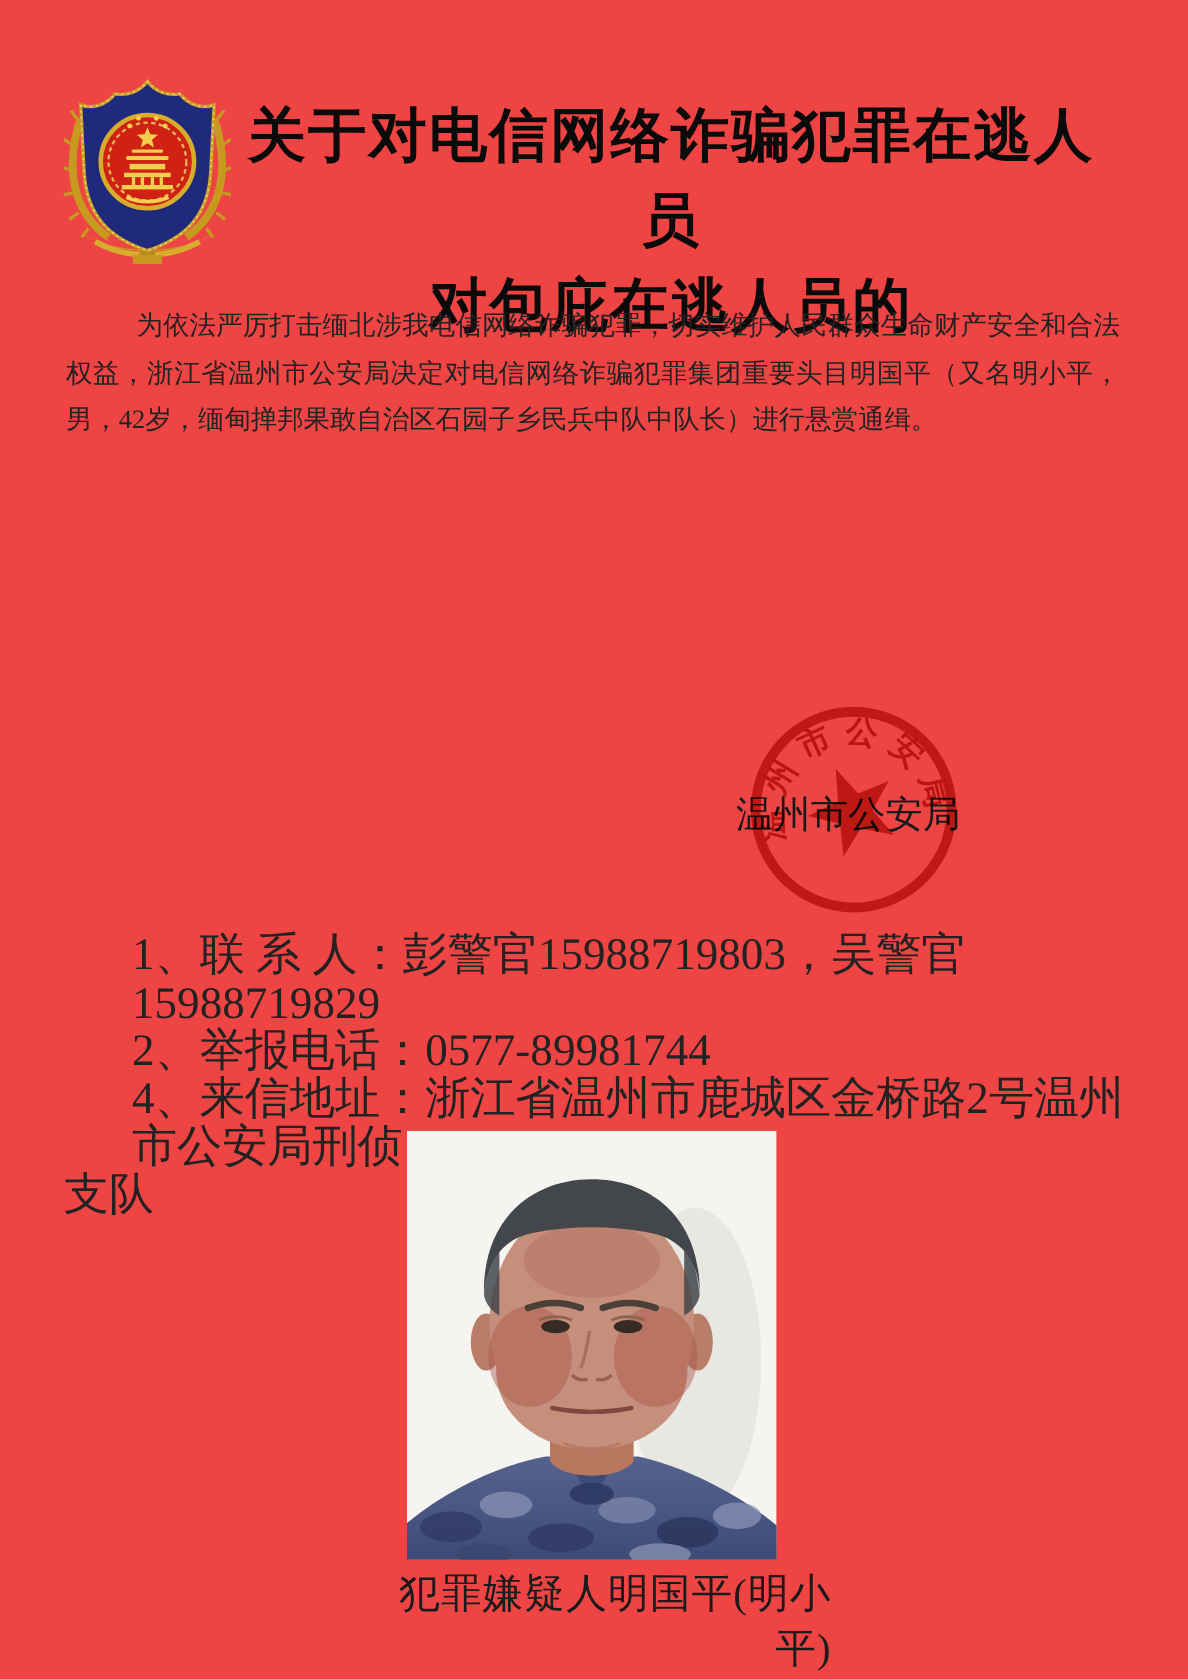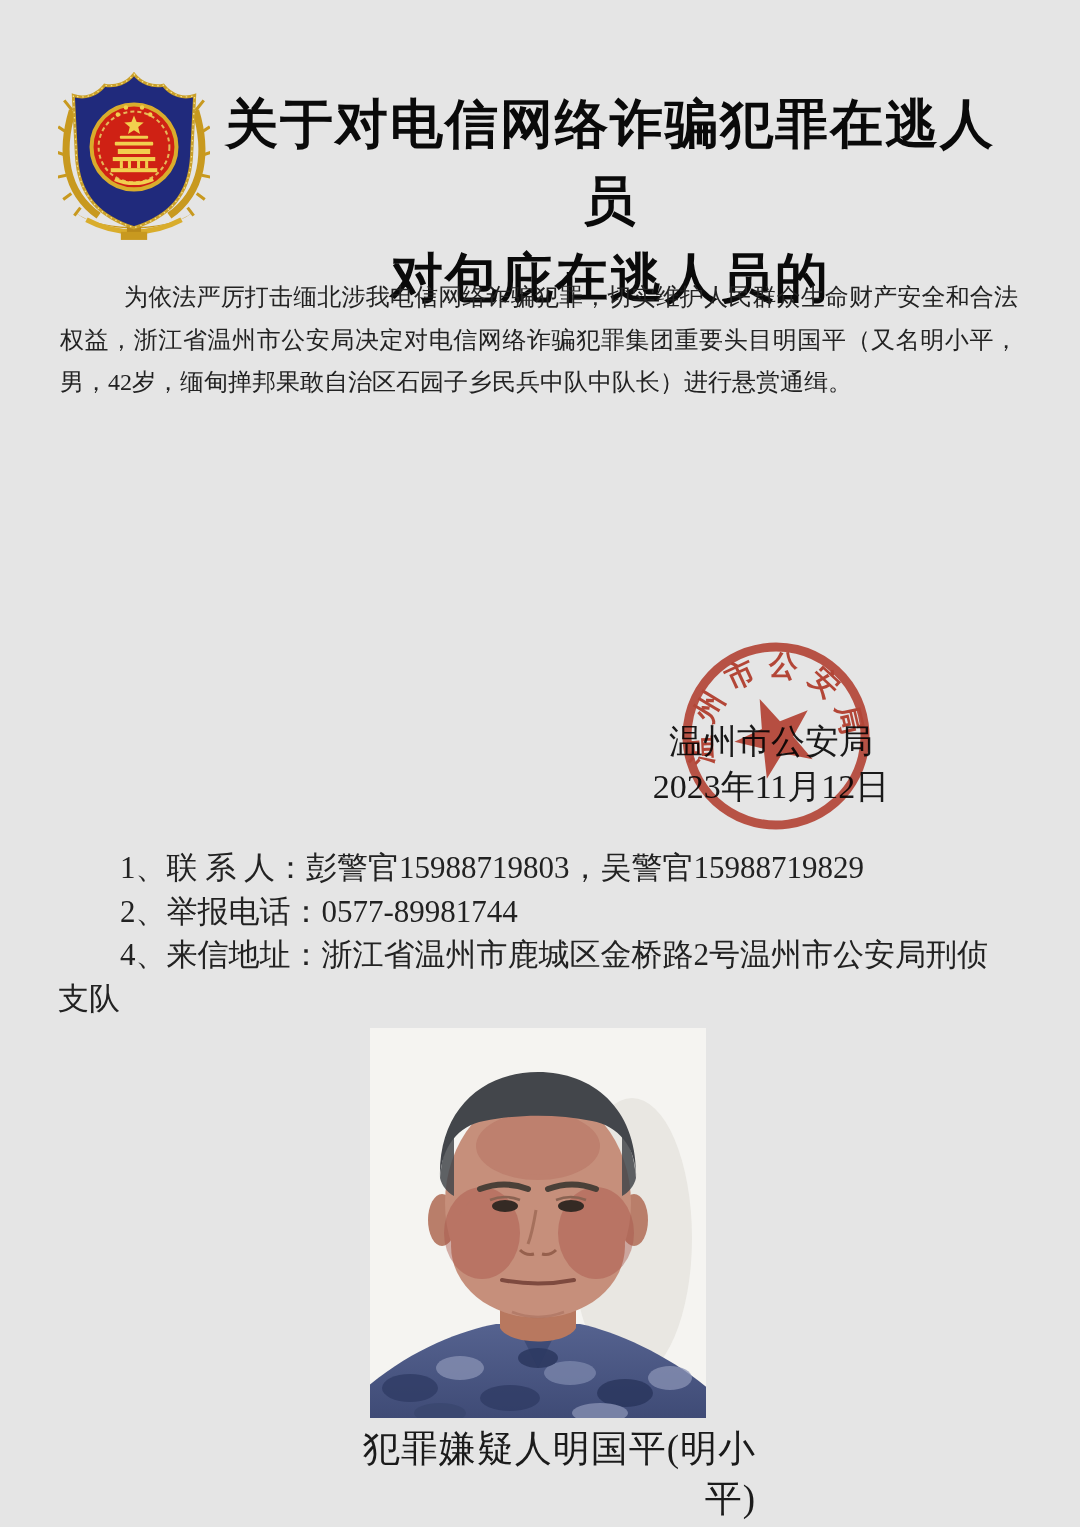--- a/index.html
+++ b/index.html
@@ -1,21 +1,21 @@
 <!DOCTYPE html>
 <html><head>
 <meta charset="utf-8">
 <style>
   html, body { margin: 0; padding: 0; background: #ffffff; }
   .page {
     position: relative;
     width: 1080px;
     height: 1527px;
     margin: 0 auto;
-    background: #e5e5e5;
+    background: #ef4444;
     overflow: hidden;
     font-family: "Liberation Serif", "DejaVu Serif", serif;
     color: #1e1e1e;
   }
   .badge {
     position: absolute;
     left: 58px;
     top: 62px;
     width: 152px;
     height: 184px;
@@ -63,21 +63,21 @@
     height: 200px;
     z-index: 3;
     mix-blend-mode: multiply;
     opacity: 0.9;
   }
   .contacts {
     position: absolute;
     left: 58px;
     top: 846px;
     width: 965px;
-    font-size: 31px;
+    font-size: 41px;
     color: #222;
   }
   .contact-line { line-height: 43.5px; }
   .contact-line.indent { padding-left: 62px; }
   .photo {
     position: absolute;
     left: 370px;
     top: 1028px;
     width: 336px;
     height: 390px;
@@ -140,21 +140,20 @@
     <div>关于对电信网络诈骗犯罪在逃人员</div>
     <div>对包庇在逃人员的</div>
   </div>
 
   <div class="body-text">
     <p>为依法严厉打击缅北涉我电信网络诈骗犯罪，切实维护人民群众生命财产安全和合法权益，浙江省温州市公安局决定对电信网络诈骗犯罪集团重要头目明国平（又名明小平，男，42岁，缅甸掸邦果敢自治区石园子乡民兵中队中队长）进行悬赏通缉。</p>
   </div>
 
   <div class="signature">
     <div class="sig-authority">温州市公安局</div>
-    <div class="sig-date">2023年11月12日</div>
   </div>
 
   <svg class="seal" viewBox="0 0 200 200" aria-hidden="true">
     <g transform="rotate(-8 100 100)">
       <circle cx="100" cy="100" r="89" fill="none" stroke="#c23a28" stroke-width="9" opacity="0.92"></circle>
       <path id="sealArc" d="M 38,128 A 66,66 0 1 1 162,128" fill="none"></path>
       <text font-size="29" fill="#c23a28" font-weight="bold" letter-spacing="10">
         <textPath href="#sealArc" startOffset="50%" text-anchor="middle">温州市公安局</textPath>
       </text>
       <polygon points="89,61 106,86 135,79 117,103 133,128 104,118 85,141 86,111 58,100 87,91" fill="#c23a28" opacity="0.95"></polygon>

